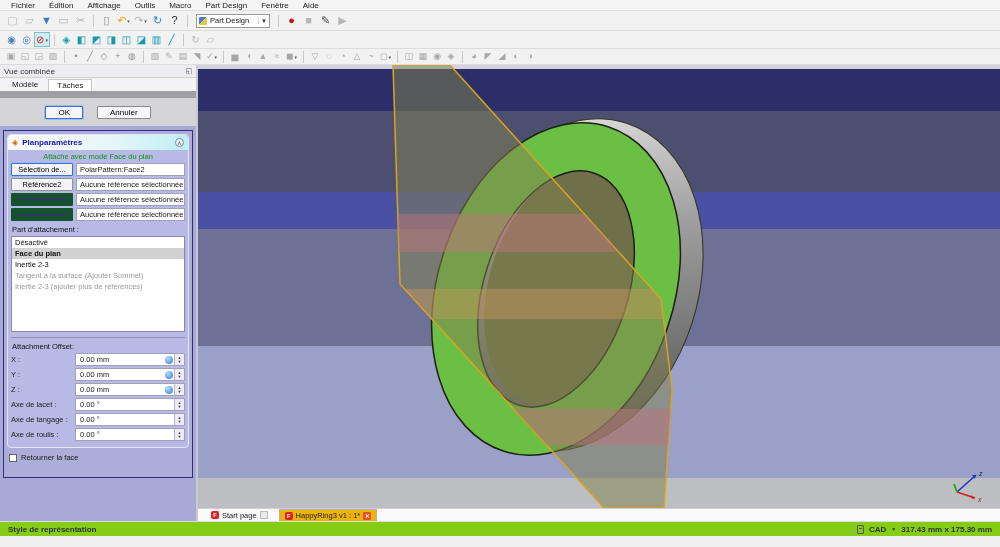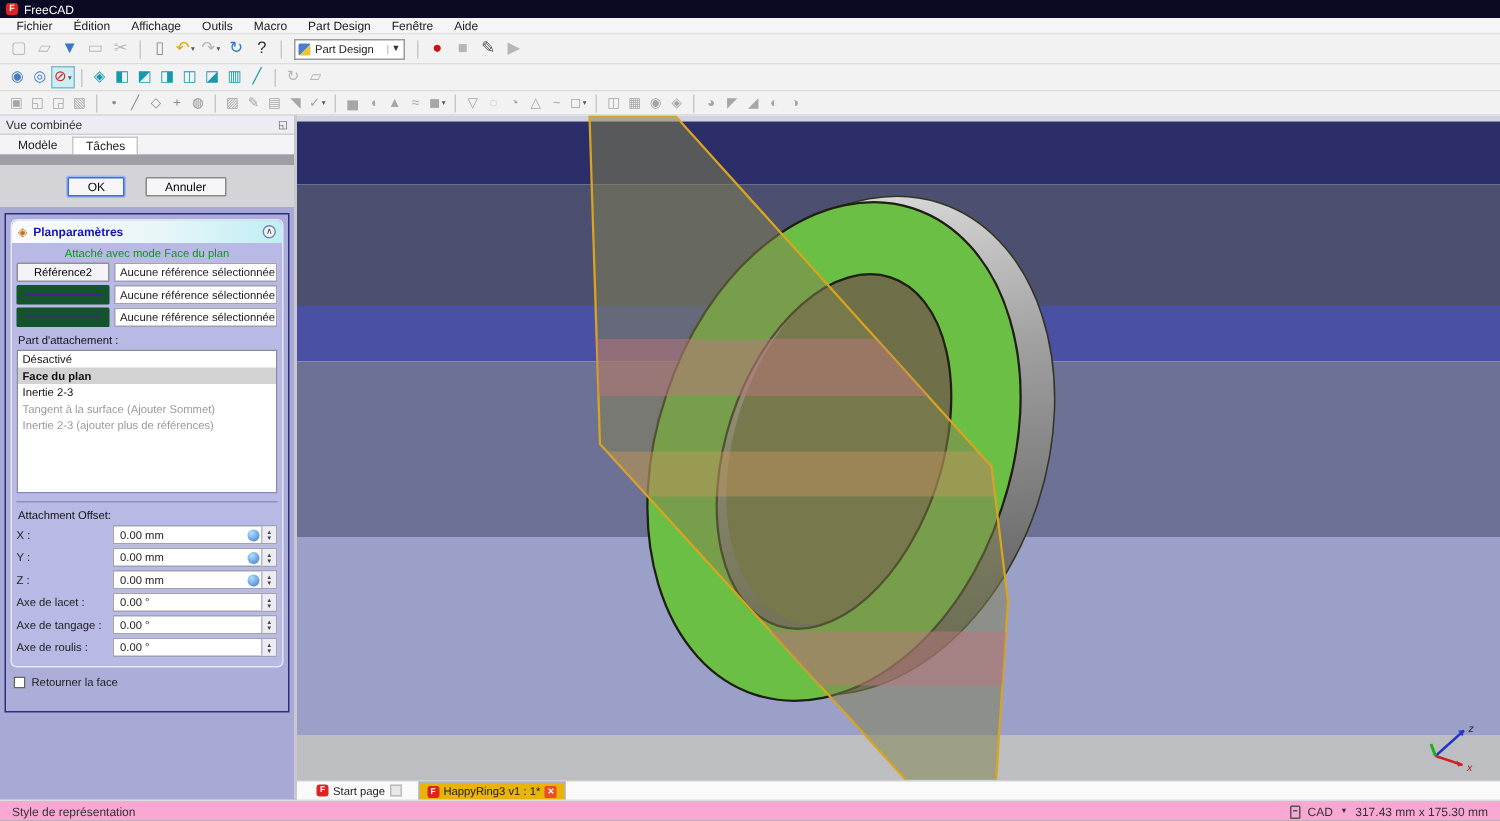--- a/index.html
+++ b/index.html
@@ -102,37 +102,33 @@
   .mditab { display:flex; align-items:center; gap:3px; height:12px; padding:0 5px; font-size:7.5px; color:#222; }
   .mditab.active { background:#eab308; border:1px solid #b4b4bc; border-bottom:none; }
   .mditab .ficon { width:8px; height:8px; background:#d22; border-radius:2px; color:#fff; font-size:5.5px;
      line-height:8px; text-align:center; font-weight:bold; }
   .mditab .close-gray { width:8px; height:8px; border:1px solid #bbb; background:#e8e8e8; font-size:5px;
      line-height:6px; text-align:center; color:#999; }
   .mditab .close-orange { width:8px; height:8px; background:#e8502a; border-radius:1px; color:#fff;
      font-size:5.5px; line-height:8px; text-align:center; font-weight:bold; }
 
   
-  .statusbar { height:15px; background:#f9a8d4; border-top:1px solid #ddd; display:flex; align-items:center;
-     padding:0 8px; font-size:8px; color:#333; }
+  .statusbar { height:15px; background:#84cc16; border-top:1px solid #ddd; display:flex; align-items:center;
+     padding:0 8px; font-size:8px; color:#333;font-weight:bold; }
   .statusbar .left { flex:1; }
   .statusbar .right { display:flex; align-items:center; gap:5px; }
   .nav-icon { width:7px; height:9px; border:1px solid #555; border-radius:1px; position:relative; }
   .nav-icon::after { content:""; position:absolute; left:1px; right:1px; top:2px; border-top:1px solid #555; }
   .nav-dd { font-size:5px; color:#333; }
 </style>
 </head>
 <body>
 
 <div id="app">
 
-  <div class="titlebar">
-    <span class="appicon">F</span>
-    <span class="apptitle">FreeCAD</span>
-  </div>
 
   <div class="menubar">
     <span>Fichier</span>
     <span>Édition</span>
     <span>Affichage</span>
     <span>Outils</span>
     <span>Macro</span>
     <span>Part Design</span>
     <span>Fenêtre</span>
     <span>Aide</span>
@@ -405,20 +401,24 @@
       <div class="panel-content">
         <div class="task-outer">
           <div class="groupbox">
             <div class="gb-header">
               <span class="gb-icon">◈</span>
               <span class="gb-title">Planparamètres</span>
               <span class="gb-collapse">∧</span>
             </div>
             <div class="gb-status">Attaché avec mode Face du plan</div>
 
+            <div class="ref-row">
+              <button class="ref-btn focused">Sélection de...</button>
+              <div class="txt-input">PolarPattern:Face2</div>
+            </div>
             <div class="ref-row">
               <button class="ref-btn">Référence2</button>
               <div class="txt-input">Aucune référence sélectionnée</div>
             </div>
             <div class="ref-row">
               <button class="ref-btn disabled">Référence3</button>
               <div class="txt-input">Aucune référence sélectionnée</div>
             </div>
             <div class="ref-row">
               <button class="ref-btn disabled">Référence4</button>

